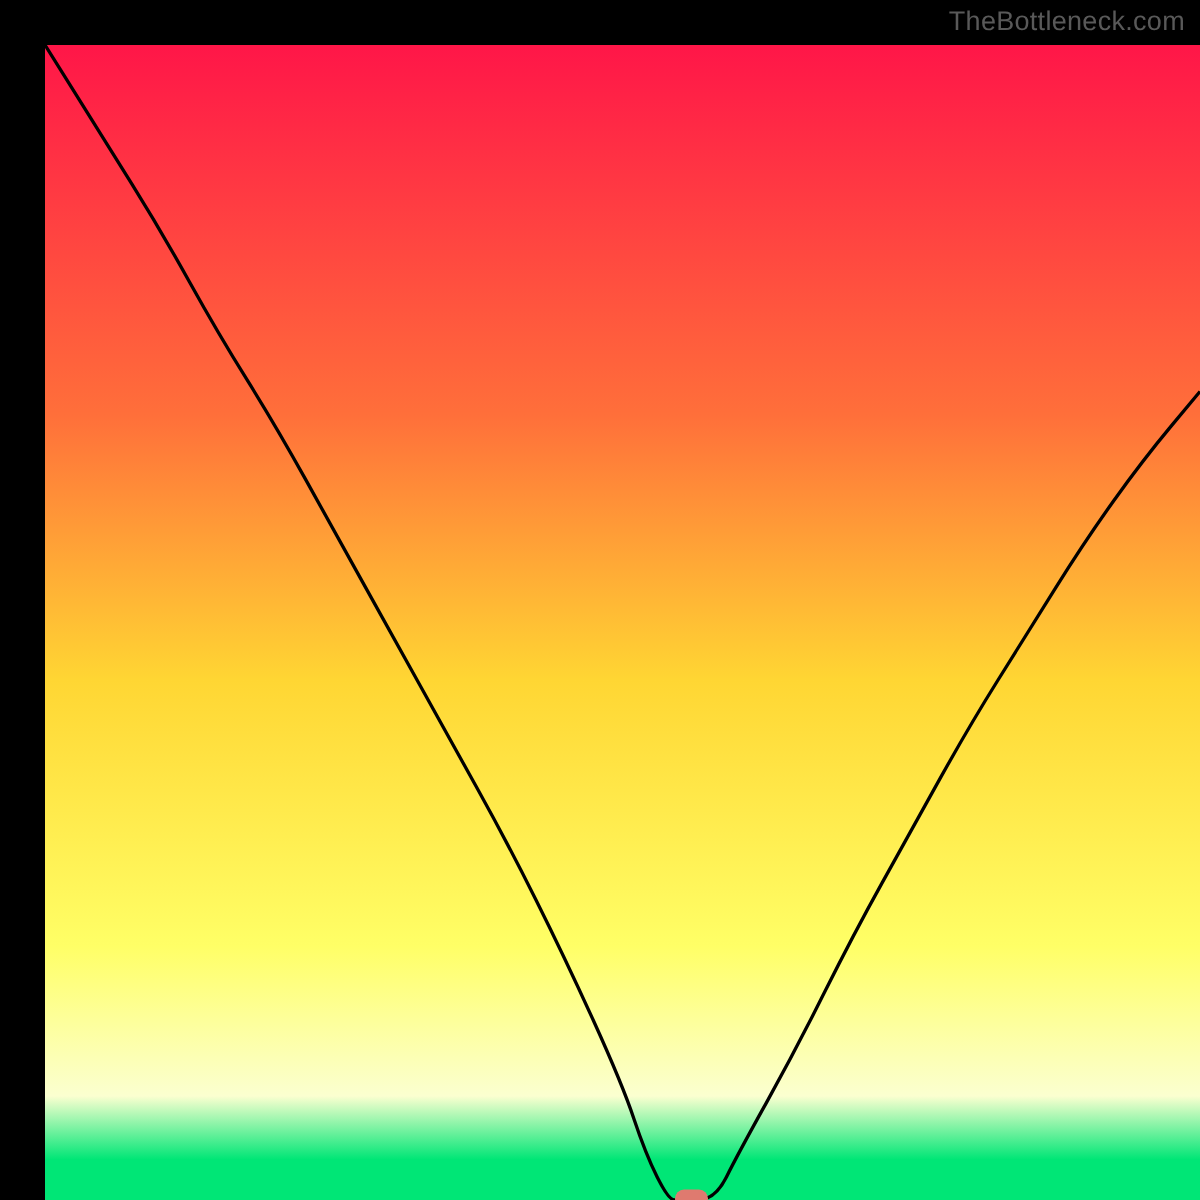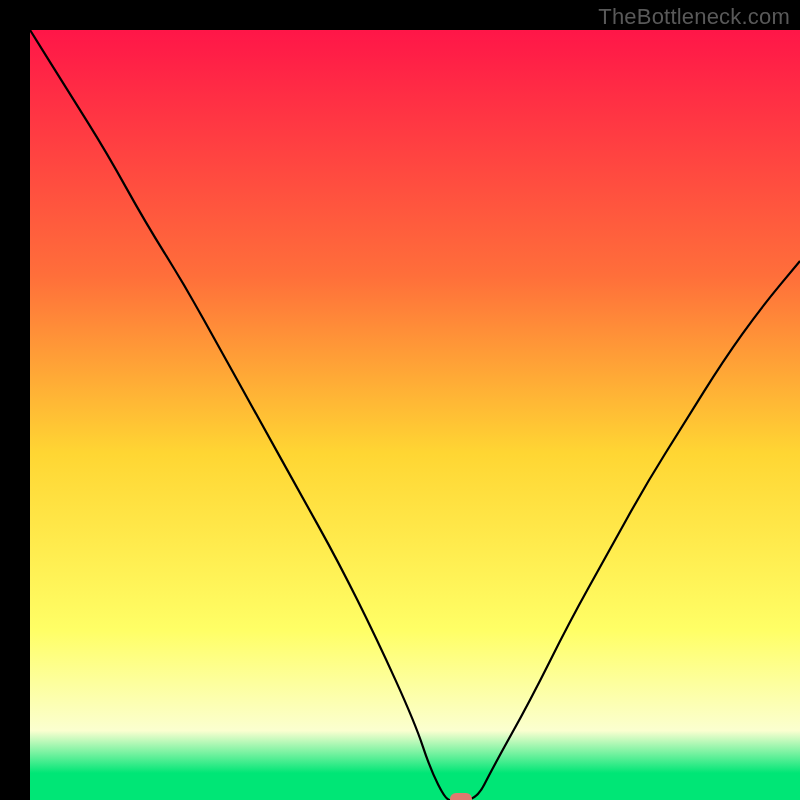--- a/index.html
+++ b/index.html
@@ -15,21 +15,21 @@
     position: relative;
     width: 800px;
     height: 800px;
     background: #000;
   }
   .watermark {
     position: absolute;
     top: 4px;
     right: 10px;
     color: #595959;
-    font-size: 22px;
+    font-size: 18px;
     font-weight: 400;
     letter-spacing: 0.2px;
     z-index: 5;
   }
   .plot {
     position: absolute;
     left: 30px;
     top: 30px;
     width: 770px;
     height: 770px;

